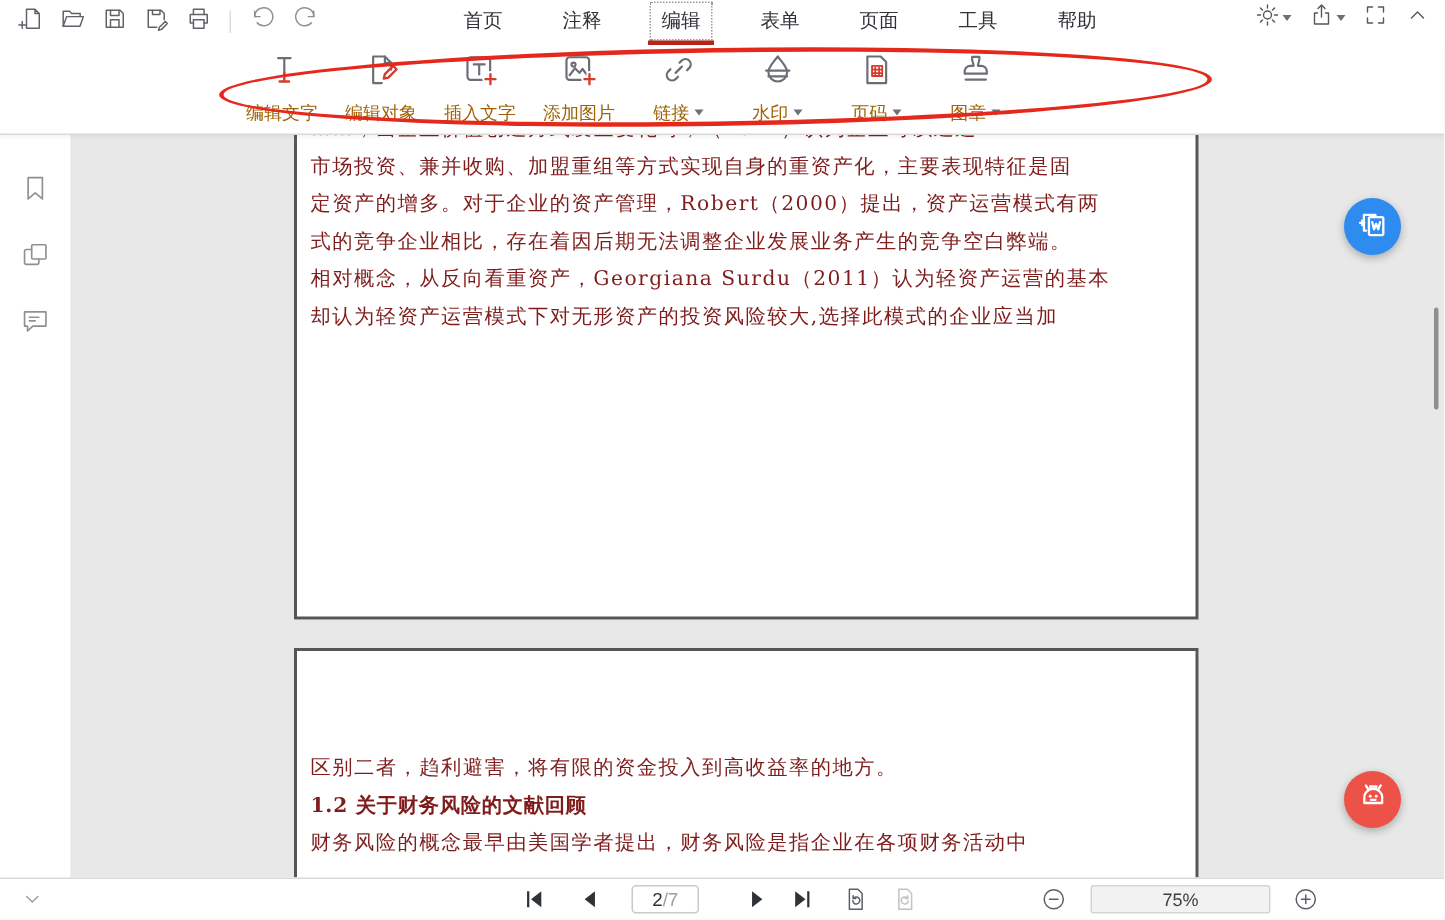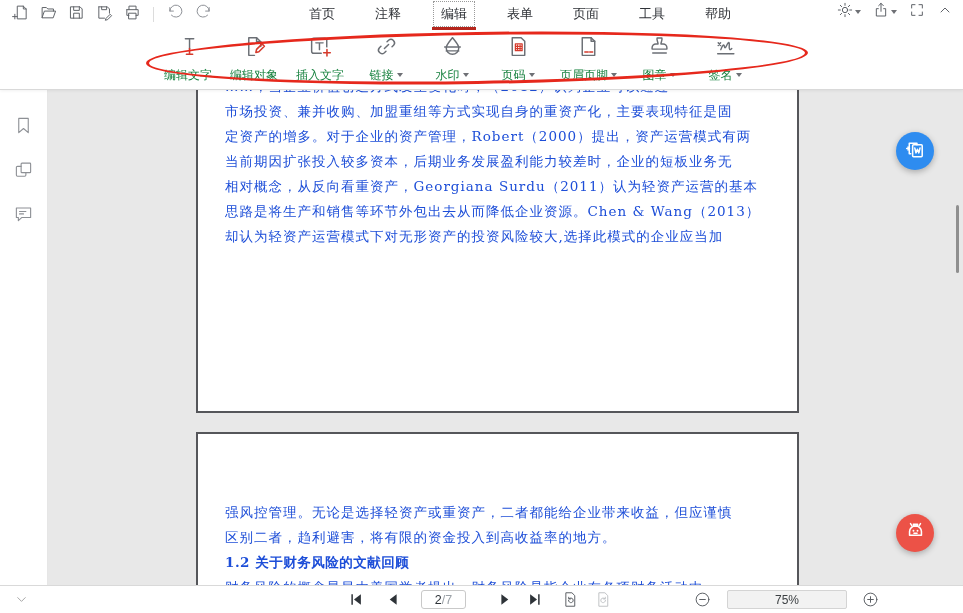--- a/index.html
+++ b/index.html
@@ -21,21 +21,21 @@
   .winicons { position:absolute; right:10px; top:2px; display:flex; align-items:center; gap:12px; color:#53575e; }
   .wbtn { display:flex; align-items:center; gap:2px; background:none; border:none; color:#53575e; cursor:pointer; }
   .wbtn svg { width:16px; height:16px; }
   .caret { width:0; height:0; border-left:3.5px solid transparent; border-right:3.5px solid transparent; border-top:4px solid #6e7075; display:inline-block; }
 
   
   .toolbar { position:absolute; left:0; top:28px; width:100%; height:62px; background:#fff;
     border-bottom:1px solid #d9d9d9; box-shadow:0 1px 3px rgba(0,0,0,.06);
     display:flex; align-items:center; gap:18px; padding-left:164px; z-index:4; }
   .tool { display:flex; flex-direction:column; align-items:center; gap:5px; min-width:48px;
-    font-size:12px; color:#15803d; background:none; border:none; cursor:pointer; }
+    font-size:12px; color:#a16207; background:none; border:none; cursor:pointer; }
   .tool svg { width:25px; height:25px; }
   .tool .lab { display:flex; align-items:center; gap:3px; white-space:nowrap; }
   .g { stroke:#6b6f75; fill:none; stroke-width:1.4; stroke-linecap:round; stroke-linejoin:round; }
   .r { stroke:#d53a2c; fill:none; stroke-width:1.5; stroke-linecap:round; stroke-linejoin:round; }
   .halo { stroke:#fff; fill:none; stroke-width:4; stroke-linecap:round; }
 
   .ellipse { position:absolute; left:146px; top:32px; width:662px; height:52px;
     border:3px solid #e6281c; border-radius:50%; transform:rotate(-0.9deg);
     pointer-events:none; z-index:60; }
 
@@ -44,21 +44,21 @@
     border-right:1px solid #e6e6e6; z-index:3; }
   .side-icons { display:flex; flex-direction:column; align-items:center; gap:22px; padding-top:26px; color:#8d9095; }
   .sbtn { background:none; border:none; color:#8d9095; cursor:pointer; }
   .sbtn svg { width:19px; height:19px; }
 
   
   .viewer { position:absolute; left:48px; top:90px; right:0; bottom:28px; background:#e8e8e8; overflow:hidden; }
   .page { position:absolute; left:148px; width:603px; background:#fff; border:2px solid #55565a; }
   .page1 { top:-4px; height:327px; }
   .page2 { top:342px; height:290px; }
-  .ptext { position:absolute; left:27px; right:24px; color:#1d4ed8;
+  .ptext { position:absolute; left:9px; right:24px; color:#7f1d1d;
     font:13.5px/25px "DejaVu Serif","Liberation Serif",serif; letter-spacing:1px; white-space:nowrap; overflow:hidden; }
   .p1text { top:-14px; }
   .p2text { top:66px; }
   .pline { height:25px; }
   .phead { height:25px; font-weight:bold; letter-spacing:.5px; }
   .scroll-thumb { position:absolute; right:4px; top:115px; width:3px; height:68px; background:#8f8f8f; border-radius:2px; cursor:pointer; }
 
   
   .fab { position:absolute; width:38px; height:38px; border-radius:50%; border:none; display:grid; place-items:center;
     box-shadow:0 2px 6px rgba(0,0,0,.28); cursor:pointer; z-index:20; }
@@ -205,20 +205,32 @@
             <path class="g" d="M7.5 8.5h7M11 8.5V15"></path>
             <path class="halo" d="M18.2 14.8v6.4M15 18h6.4"></path>
             <path class="r" d="M18.2 14.8v6.4M15 18h6.4"></path>
           </svg></span>
       <span class="lab">
           <span>插入文字</span>
         </span>
     </button>
     <button class="tool">
       <span><svg viewBox="0 0 24 24">
+            <rect class="g" x="3.5" y="4" width="14.5" height="14.5" rx="2"></rect>
+            <circle class="g" cx="8" cy="8.7" r="1.3"></circle>
+            <path class="g" d="M5.5 15.5l3.5-4.5 2.8 3 2-2.5 3 4"></path>
+            <path class="halo" d="M18.2 14.8v6.4M15 18h6.4"></path>
+            <path class="r" d="M18.2 14.8v6.4M15 18h6.4"></path>
+          </svg></span>
+      <span class="lab">
+          <span>添加图片</span>
+        </span>
+    </button>
+    <button class="tool">
+      <span><svg viewBox="0 0 24 24">
             <path class="g" d="M10 14l4-4"></path>
             <path class="g" d="M12.5 7.5L14 6a3.4 3.4 0 0 1 4.8 4.8l-1.5 1.5"></path>
             <path class="g" d="M11.5 16.5L10 18a3.4 3.4 0 0 1-4.8-4.8l1.5-1.5"></path>
           </svg></span>
       <span class="lab">
           <span>链接</span>
           <span class="caret"></span>
         </span>
     </button>
     <button class="tool">
@@ -237,47 +249,25 @@
             <rect class="r" style="stroke-width:1.2" x="9" y="9.5" width="6.5" height="6.5"></rect>
             <path class="r" style="stroke-width:1.1" d="M11 10.4v4.8M13.5 10.4v4.8M9.6 11.9h5.3M9.6 14.1h5.3"></path>
           </svg></span>
       <span class="lab">
           <span>页码</span>
           <span class="caret"></span>
         </span>
     </button>
     <button class="tool">
       <span><svg viewBox="0 0 24 24">
-            <path class="g" d="M6 3.5h8.5l3.5 3.5v13.5H6z"></path>
-            <path class="g" d="M14.5 3.5V7h3.5"></path>
-            <path class="r" d="M8.5 17.3h3.2M13.2 17.3h2.8"></path>
-          </svg></span>
-      <span class="lab">
-          <span>页眉页脚</span>
-          <span class="caret"></span>
-        </span>
-    </button>
-    <button class="tool">
-      <span><svg viewBox="0 0 24 24">
             <path class="g" d="M9.7 3.8h4.6c.6 2.4-.9 3.6-.9 5.7h2.1a3.6 3.6 0 0 1 3.6 3.6v1.4H4.9v-1.4a3.6 3.6 0 0 1 3.6-3.6h2.1c0-2.1-1.5-3.3-.9-5.7z"></path>
             <path class="g" d="M5.5 18.3h13"></path>
           </svg></span>
       <span class="lab">
           <span>图章</span>
-          <span class="caret"></span>
-        </span>
-    </button>
-    <button class="tool">
-      <span><svg viewBox="0 0 24 24">
-            <path class="g" d="M5 8.5L7.3 11M7.3 8.5L5 11"></path>
-            <path class="g" d="M7.5 15c1.6-4.5 3-5.5 3.3-3.5s.8 3 2.3-.5 2.8-4 2.5 0 .5 5 2.4 3"></path>
-            <path class="g" d="M4.5 19h15.5"></path>
-          </svg></span>
-      <span class="lab">
-          <span>签名</span>
           <span class="caret"></span>
         </span>
     </button>
   </div>
 
   <div class="ellipse"></div>
 
   <div class="sidebar">
     <div class="side-icons">
       <button class="sbtn"><span><svg viewBox="0 0 24 24">
@@ -293,29 +283,27 @@
             </svg></span></button>
     </div>
   </div>
 
   <div class="viewer">
     <div class="page page1">
       <div class="ptext p1text">
         <div class="pline">……，当企业价值创造方式发生变化时，（2012）认为企业可以通过</div>
         <div class="pline">市场投资、兼并收购、加盟重组等方式实现自身的重资产化，主要表现特征是固</div>
         <div class="pline">定资产的增多。对于企业的资产管理，Robert（2000）提出，资产运营模式有两</div>
-        <div class="pline">当前期因扩张投入较多资本，后期业务发展盈利能力较差时，企业的短板业务无</div>
+        <div class="pline">式的竞争企业相比，存在着因后期无法调整企业发展业务产生的竞争空白弊端。</div>
         <div class="pline">相对概念，从反向看重资产，Georgiana Surdu（2011）认为轻资产运营的基本</div>
-        <div class="pline">思路是将生产和销售等环节外包出去从而降低企业资源。Chen &amp; Wang（2013）</div>
         <div class="pline">却认为轻资产运营模式下对无形资产的投资风险较大,选择此模式的企业应当加</div>
       </div>
     </div>
     <div class="page page2">
       <div class="ptext p2text">
-        <div class="pline">强风控管理。无论是选择轻资产或重资产，二者都能给企业带来收益，但应谨慎</div>
         <div class="pline">区别二者，趋利避害，将有限的资金投入到高收益率的地方。</div>
         <div class="phead">1.2 关于财务风险的文献回顾</div>
         <div class="pline">财务风险的概念最早由美国学者提出，财务风险是指企业在各项财务活动中</div>
       </div>
     </div>
     <div class="scroll-thumb"></div>
   </div>
 
   <button class="fab fab-word">
     <span><svg viewBox="0 0 24 24">

